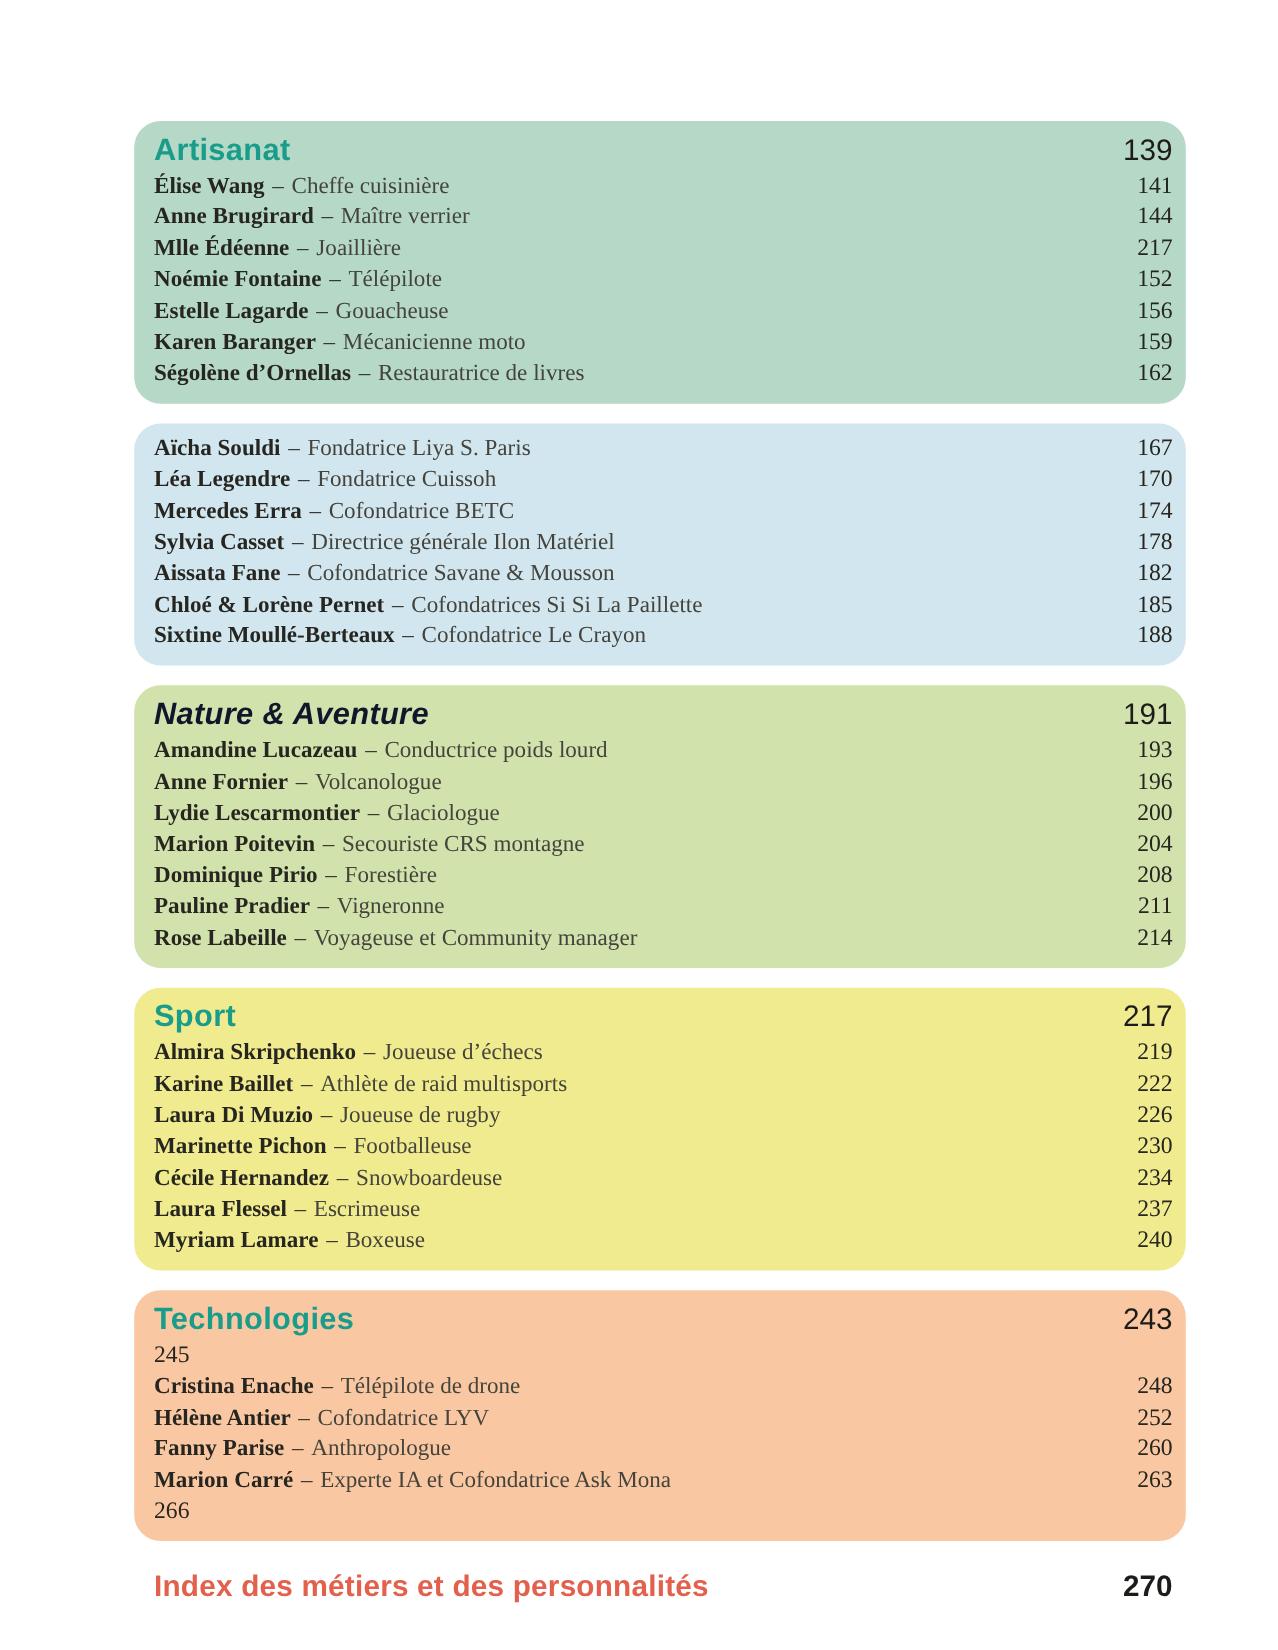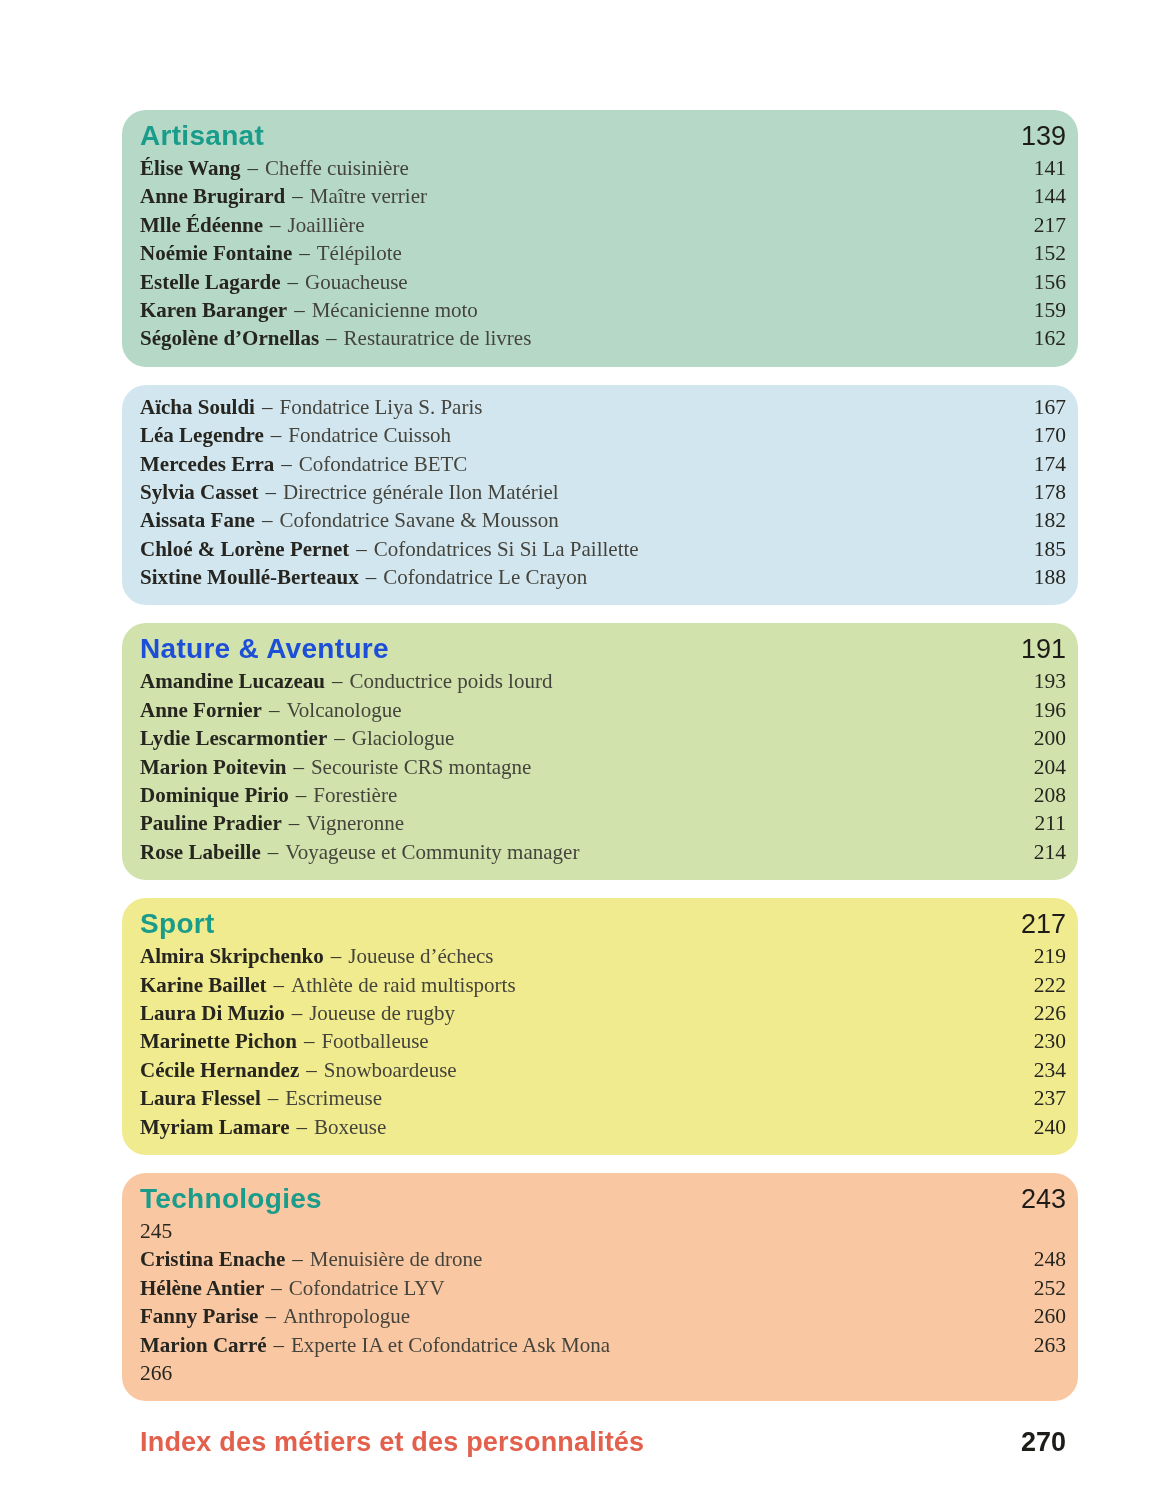--- a/index.html
+++ b/index.html
@@ -145,21 +145,21 @@
     <span class="entry-page">185</span>
   </div>
           <div class="entry">
     <span class="entry-text"><span class="entry-name">Sixtine Moullé-Berteaux</span><span class="entry-sep">–</span><span class="entry-role">Cofondatrice Le Crayon</span></span>
     <span class="entry-page">188</span>
   </div>
         </div>
   </section>
       <section class="card" style="background: rgb(209, 226, 172);">
     <div class="card-head">
-      <h2 class="card-title" style="color: #1d4ed8;">Nature &amp; Aventure</h2>
+      <h2 class="card-title" style="color: #0f172a; font-style: italic;">Nature &amp; Aventure</h2>
       <span class="card-page">191</span>
     </div>
     <div class="entries">
           <div class="entry">
     <span class="entry-text"><span class="entry-name">Amandine Lucazeau</span><span class="entry-sep">–</span><span class="entry-role">Conductrice poids lourd</span></span>
     <span class="entry-page">193</span>
   </div>
           <div class="entry">
     <span class="entry-text"><span class="entry-name">Anne Fornier</span><span class="entry-sep">–</span><span class="entry-role">Volcanologue</span></span>
     <span class="entry-page">196</span>
@@ -225,21 +225,21 @@
       <section class="card" style="background: rgb(249, 200, 163);">
     <div class="card-head">
       <h2 class="card-title" style="color: rgb(26, 156, 139);">Technologies</h2>
       <span class="card-page">243</span>
     </div>
     <div class="entries">
           <div class="entry">
     <span class="entry-page">245</span>
   </div>
           <div class="entry">
-    <span class="entry-text"><span class="entry-name">Cristina Enache</span><span class="entry-sep">–</span><span class="entry-role">Menuisière de drone</span></span>
+    <span class="entry-text"><span class="entry-name">Cristina Enache</span><span class="entry-sep">–</span><span class="entry-role">Télépilote de drone</span></span>
     <span class="entry-page">248</span>
   </div>
           <div class="entry">
     <span class="entry-text"><span class="entry-name">Hélène Antier</span><span class="entry-sep">–</span><span class="entry-role">Cofondatrice LYV</span></span>
     <span class="entry-page">252</span>
   </div>
           <div class="entry">
     <span class="entry-text"><span class="entry-name">Fanny Parise</span><span class="entry-sep">–</span><span class="entry-role">Anthropologue</span></span>
     <span class="entry-page">260</span>
   </div>

